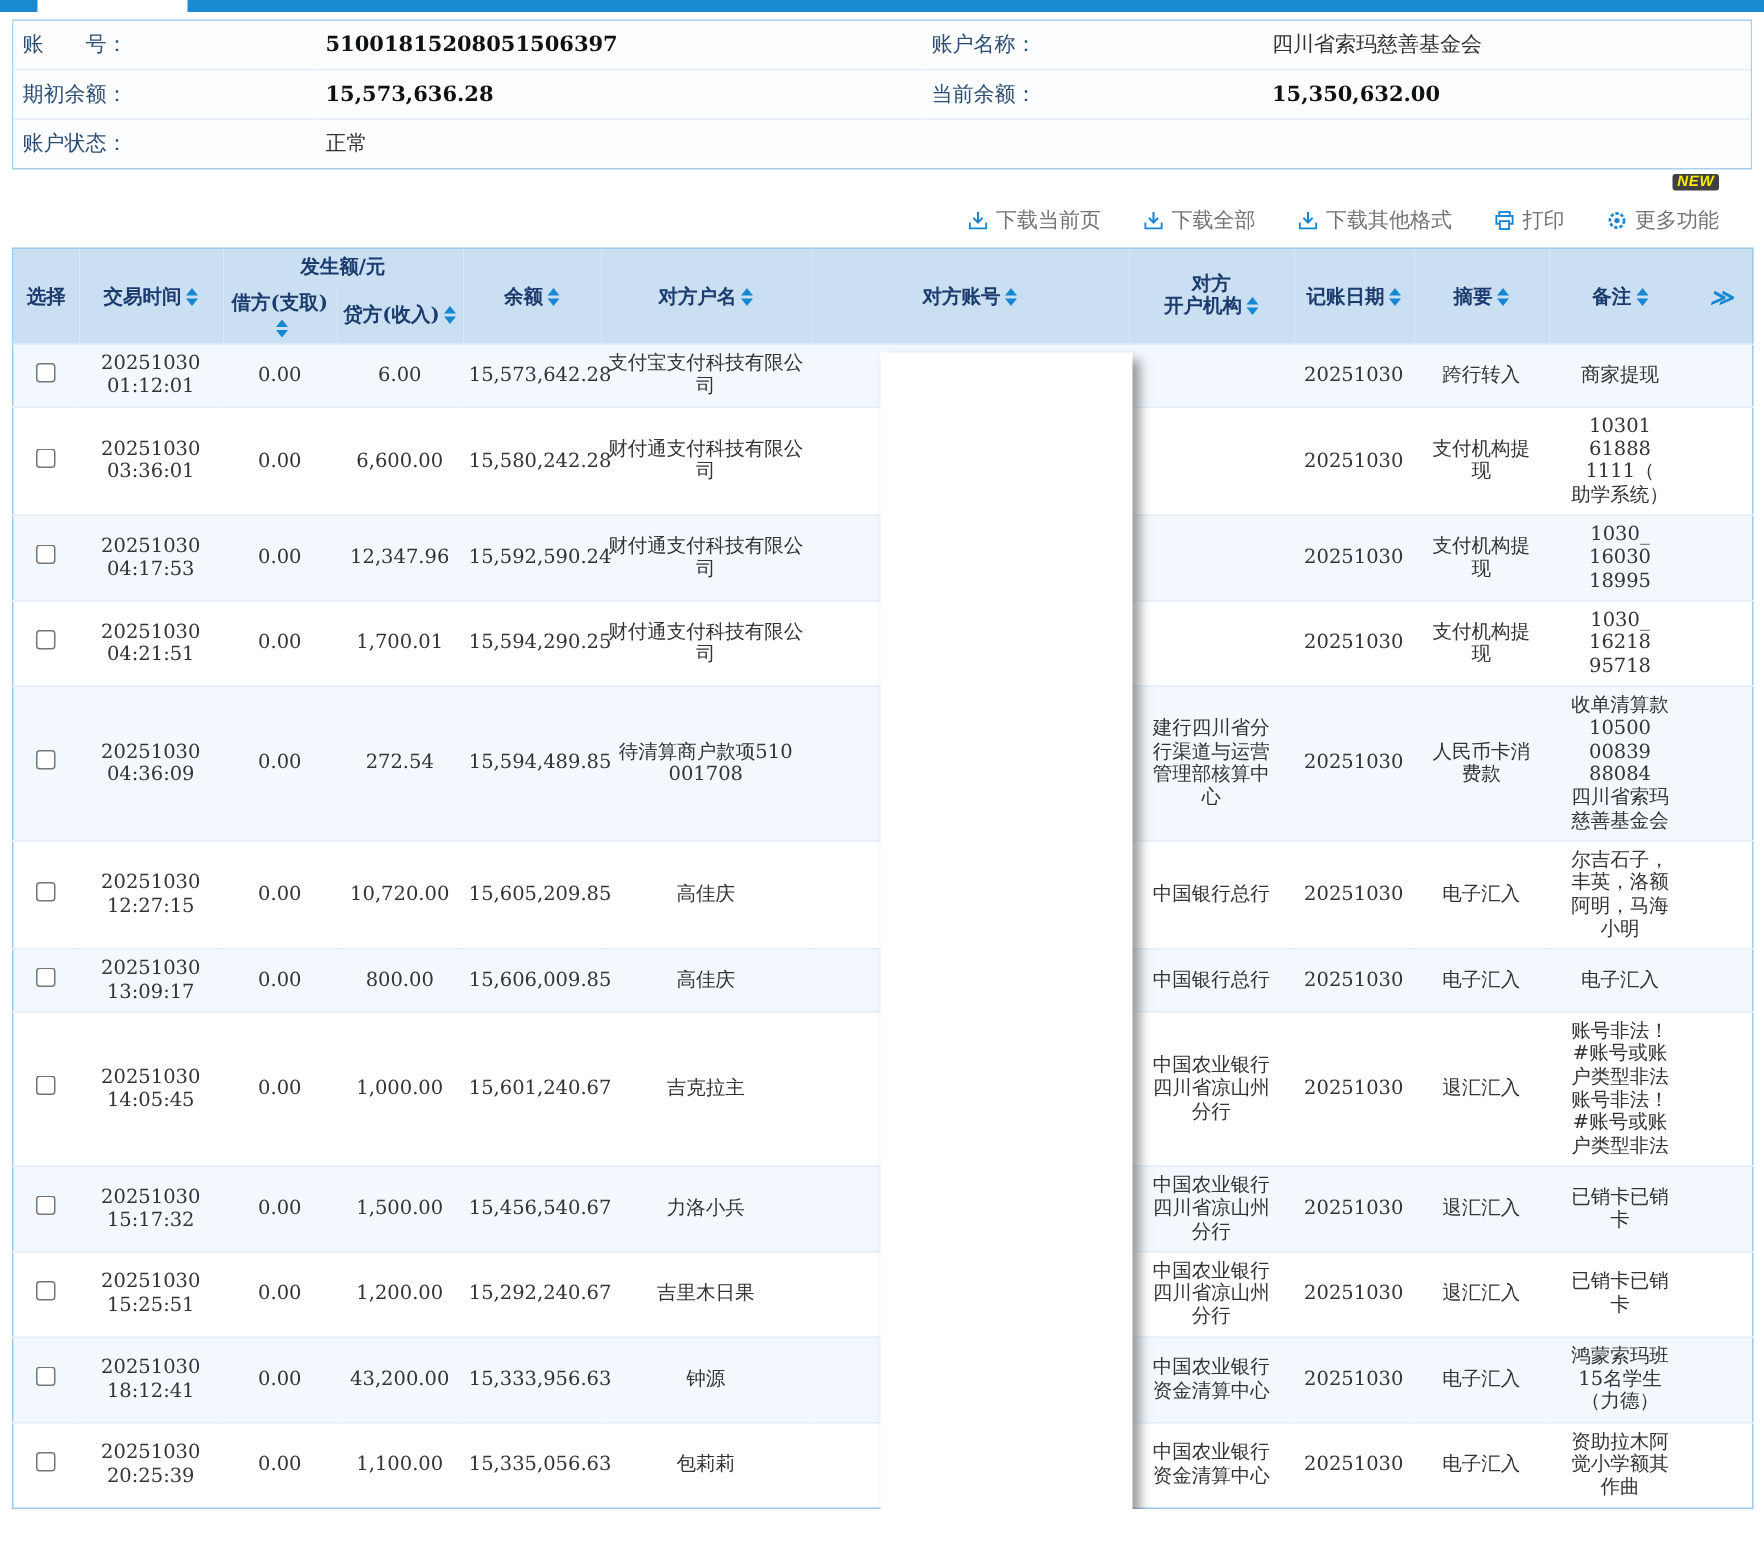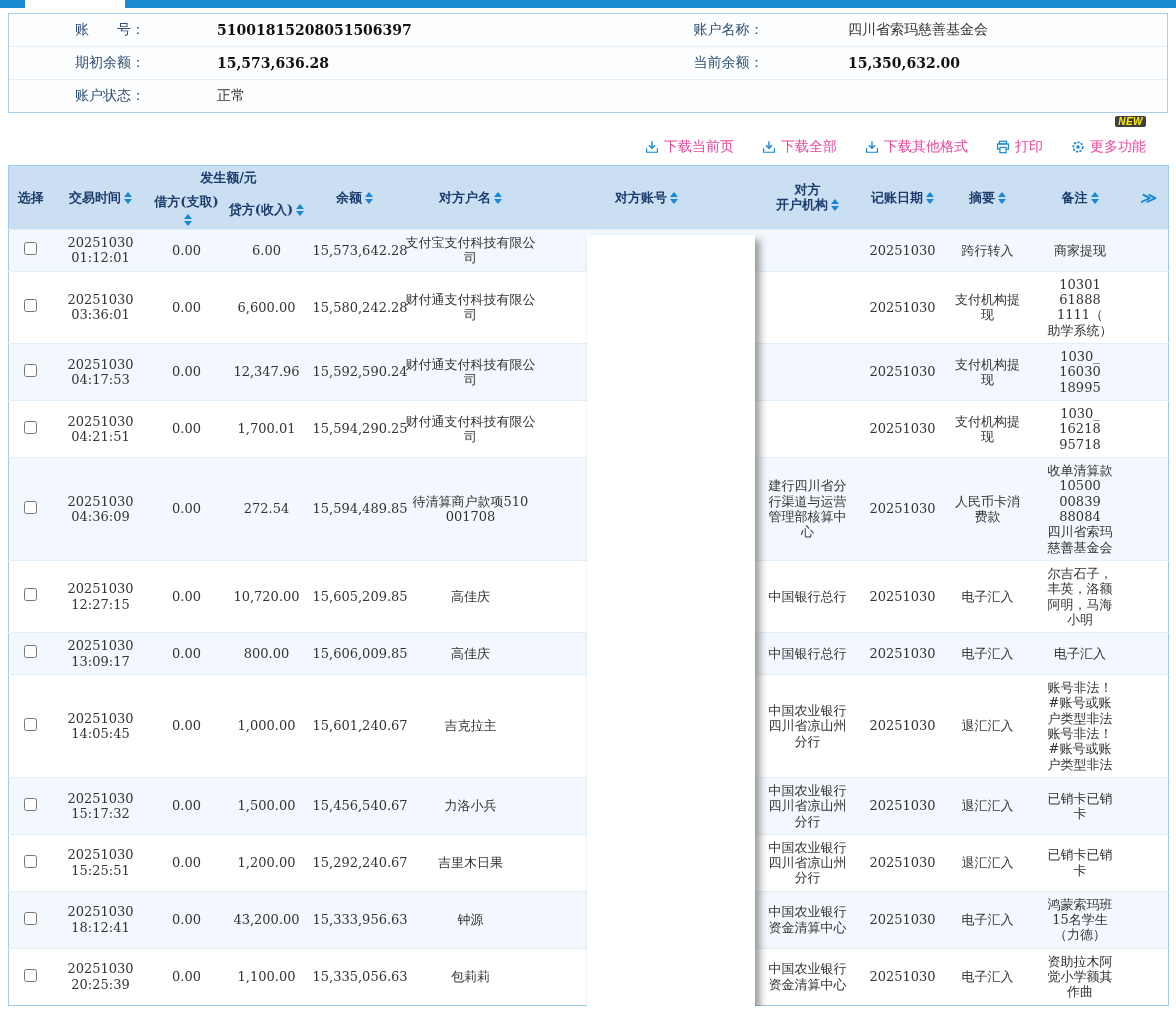--- a/index.html
+++ b/index.html
@@ -10,29 +10,29 @@
   }
   
   .topbar{height:8px;background:#1a8ad2;position:relative;}
   .topbar .notch{position:absolute;left:25px;top:0;width:100px;height:8px;background:#fff;}
 
   
   .info-panel{margin:5px 8px 0;border:1px solid #a9cfec;}
   table.info{width:100%;border-collapse:collapse;font-size:14px;}
   table.info td{padding:7px 6px;border-bottom:1px solid #e3eef8;background:#fbfdfe;}
   table.info tr:last-child td{border-bottom:none;}
-  td.info-label{text-align:center;color:#2f4e74;background:#f3f8fc;white-space:pre;}
+  td.info-label{text-align:left;color:#2f4e74;background:#f3f8fc;white-space:pre;}
   td.l1{width:190px;} td.v1{width:392px;padding-left:48px;}
   td.l2{width:215px;} td.v2{padding-left:14px;}
   td.info-value.bold{font-weight:bold;color:#111;}
 
   
   .toolbar{position:relative;height:52px;margin:0 8px;}
   .tb-links{position:absolute;right:22px;bottom:9px;display:flex;gap:28px;align-items:center;}
-  .tb-link{color:#ec4899;text-decoration:none;font-size:14px;display:flex;align-items:center;gap:5px;cursor:pointer;}
+  .tb-link{color:#737373;text-decoration:none;font-size:14px;display:flex;align-items:center;gap:5px;cursor:pointer;}
   .tb-link .ic{display:inline-flex;}
   .new-badge{position:absolute;right:22px;top:3px;background:#404040;color:#ffec00;
     font:italic bold 10px "Liberation Sans",sans-serif;padding:0 3px;border-radius:2px;letter-spacing:.5px;}
 
   
   .table-wrap{position:relative;margin:0 8px;}
   table.grid{width:1160px;border-collapse:collapse;border:1px solid #9ecbeb;font-size:13px;table-layout:fixed;}
   table.grid thead th{background:#cbdff2;color:#1c3c6e;font-weight:bold;padding:3px 2px;vertical-align:middle;}
   table.grid thead{border-bottom:1px solid #9ecbeb;}
   th.group{padding-top:6px;padding-bottom:0;}

